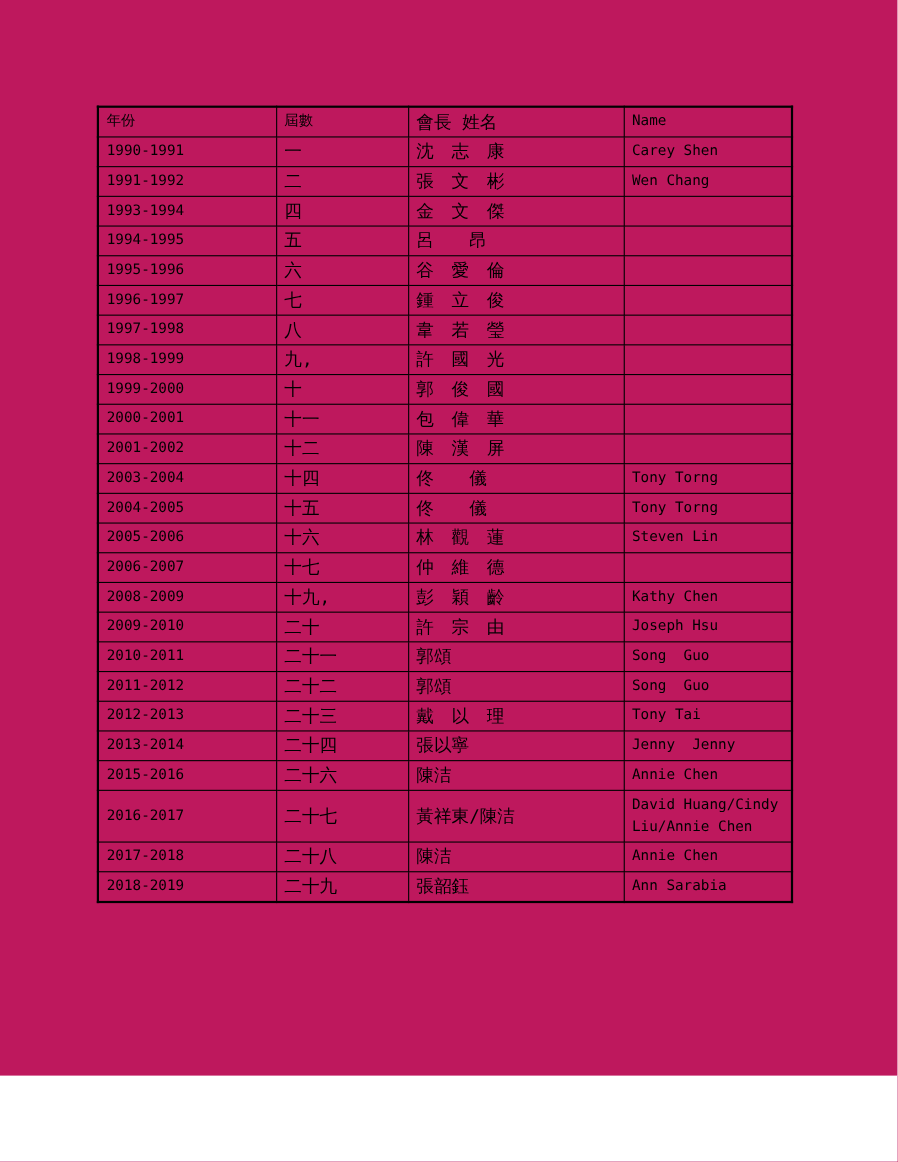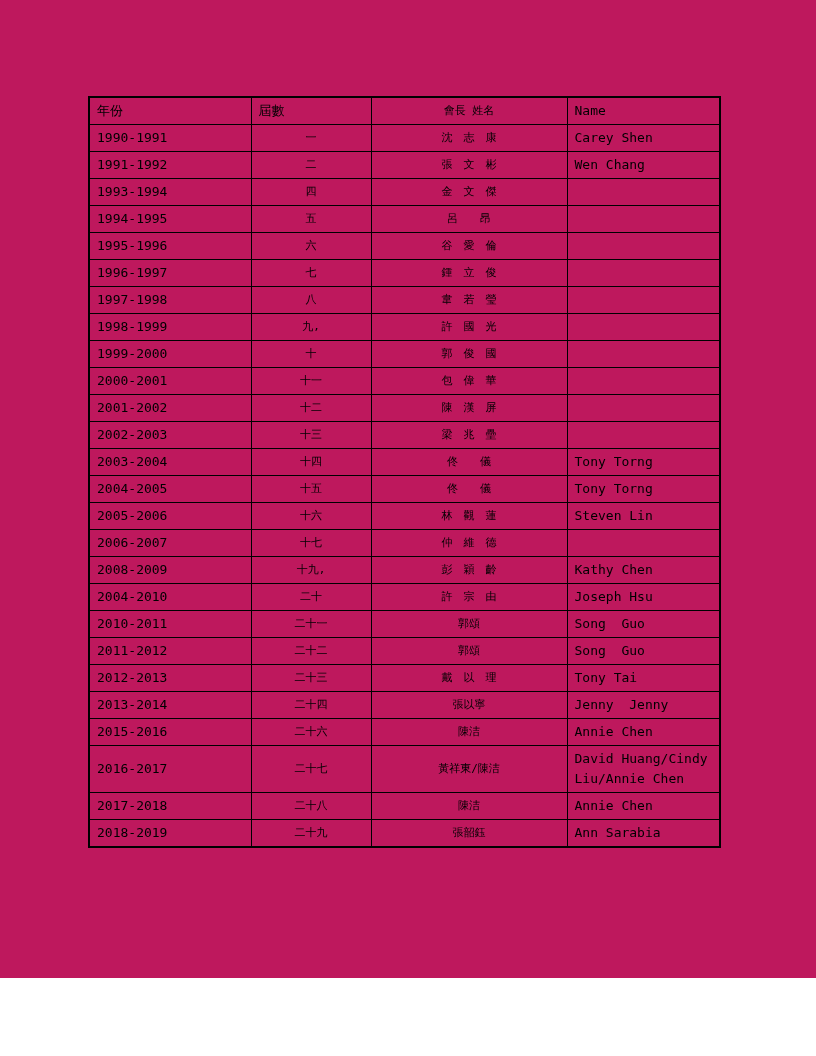--- a/index.html
+++ b/index.html
@@ -37,22 +37,21 @@
     line-height: 20px;
     text-align: left;
     vertical-align: middle;
     height: 27px;
     box-sizing: border-box;
     white-space: pre-wrap;
     word-break: break-word;
     overflow: hidden;
   }
   td.cn, th.cn {
-    font-size: 11px;
-    text-align: center;
+    font-size: 16px;
   }
 </style>
 </head>
 <body>
 
 <div class="page">
   <table class="roster">
     <colgroup>
       <col class="c-year">
       <col class="c-term">
@@ -128,26 +127,20 @@
           <td class="cn">包　偉　華</td>
           <td></td>
         </tr>
         <tr>
           <td>2001-2002</td>
           <td class="cn">十二</td>
           <td class="cn">陳　漢　屏</td>
           <td></td>
         </tr>
         <tr>
-          <td>2002-2003</td>
-          <td class="cn">十三</td>
-          <td class="cn">梁　兆　壘</td>
-          <td></td>
-        </tr>
-        <tr>
           <td>2003-2004</td>
           <td class="cn">十四</td>
           <td class="cn">佟　　儀</td>
           <td>Tony Torng</td>
         </tr>
         <tr>
           <td>2004-2005</td>
           <td class="cn">十五</td>
           <td class="cn">佟　　儀</td>
           <td>Tony Torng</td>
@@ -164,21 +157,21 @@
           <td class="cn">仲　維　德</td>
           <td></td>
         </tr>
         <tr>
           <td>2008-2009</td>
           <td class="cn">十九,</td>
           <td class="cn">彭　穎　齡</td>
           <td>Kathy Chen</td>
         </tr>
         <tr>
-          <td>2004-2010</td>
+          <td>2009-2010</td>
           <td class="cn">二十</td>
           <td class="cn">許　宗　由</td>
           <td>Joseph Hsu</td>
         </tr>
         <tr>
           <td>2010-2011</td>
           <td class="cn">二十一</td>
           <td class="cn">郭頌</td>
           <td>Song  Guo</td>
         </tr>

